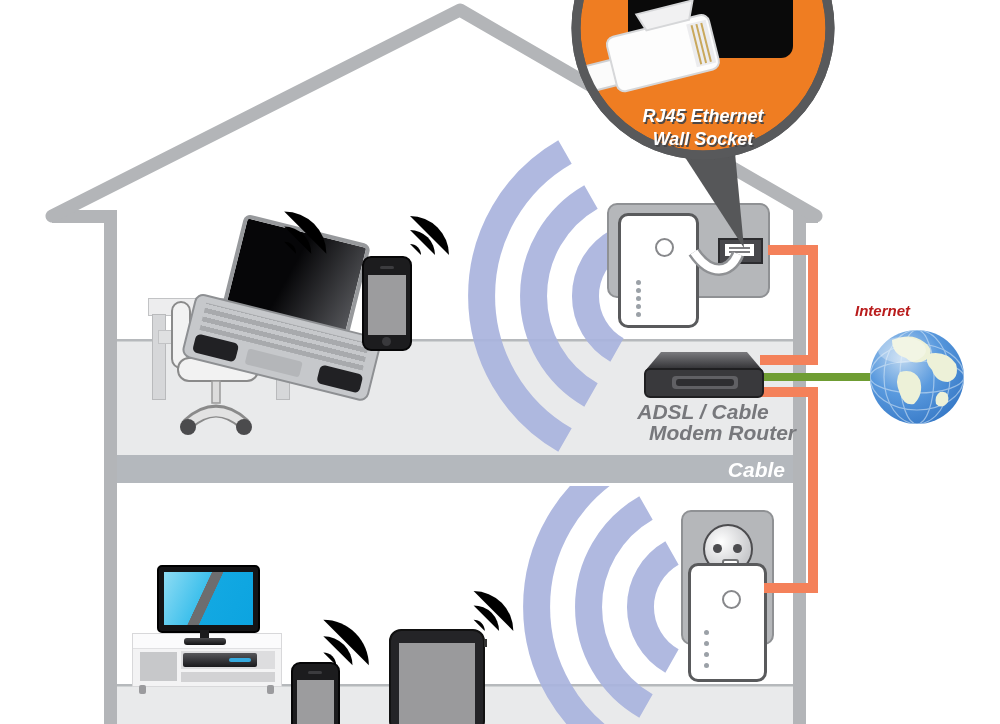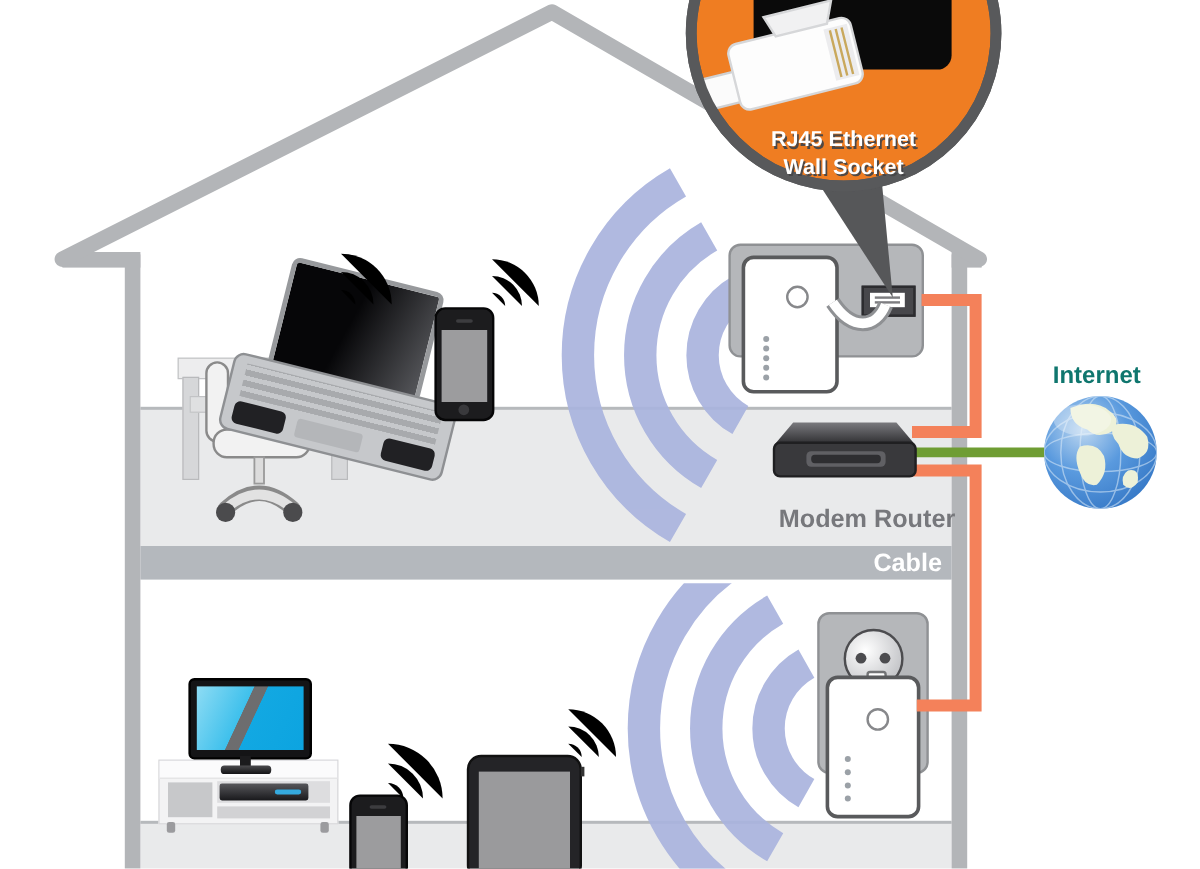--- a/index.html
+++ b/index.html
@@ -1,19 +1,19 @@
 <!DOCTYPE html>
 <html style="--wifi: #189cd9; --lavender: #aab4de; --cable-orange: #f4815a; --callout-orange: #ef7d22; --cable-green: #6f9d33; --label-gray: #77787c; --label-orange: #f1703f; --structure-gray: #b3b5b8; --screen-blue: #2cb9e8;"><head>
 <meta charset="utf-8">
 <style>
   html,body{margin:0;padding:0;background:#fff;}
   .stage{position:relative;width:1000px;height:724px;overflow:hidden;background:#fff;
          font-family:"Liberation Sans",sans-serif;}
   .abs{position:absolute;}
-  .label{position:absolute;font-family:"Liberation Sans",sans-serif;font-weight:bold;}
+  .label{position:absolute;font-family:"Liberation Sans",sans-serif;font-weight:bold;font-style:italic;}
   .plate{position:absolute;background:#b5b7ba;border:2px solid #8f9194;border-radius:10px;}
   .adapter{position:absolute;background:#fff;border:3px solid #595a5c;border-radius:10px;}
   .adapter .btn{position:absolute;width:15px;height:15px;border:2px solid #87888b;border-radius:50%;background:#fff;}
   .led{position:absolute;width:5px;height:5px;border-radius:50%;background:#9ba1a7;}
   .phone{position:absolute;background:#1c1c1e;border:2px solid #060607;border-radius:9px;}
   .pscreen{position:absolute;background:#9c9c9e;}
   .covarc{stroke:var(--lavender,#aab4de);stroke-width:27;fill:none;}
   .callout-text{color:#fff;text-align:center;text-shadow:1.5px 2px 0 rgba(70,70,72,.95);}
 </style>
 </head>
@@ -233,20 +233,21 @@
         <rect x="694" y="32" width="20" height="44" fill="#ececee"></rect>
         <path d="M699,34 v40 M704,34 v40 M709,34 v40" stroke="#c9a85c" stroke-width="2"></path>
       </g>
     </g>
     <circle cx="703" cy="28" r="127" fill="none" stroke="#58595b" stroke-width="9"></circle>
   </svg>
 
   <div class="label callout-text" style="left:613px;top:106px;width:180px;font-size:18px;">RJ45 Ethernet</div>
   <div class="label callout-text" style="left:613px;top:129px;width:180px;font-size:18px;">Wall Socket</div>
 
+  <div class="label" style="left:610px;top:400px;width:186px;text-align:center;font-size:21px;color:var(--label-gray,#77787c);">ADSL / Cable</div>
   <div class="label" style="left:610px;top:421px;width:186px;text-align:right;font-size:21px;color:var(--label-gray,#77787c);">Modem Router</div>
 
   <div class="label" style="left:690px;top:458px;width:95px;text-align:right;font-size:21px;color:#ffffff;">Cable</div>
 
-  <div class="label" style="left:855px;top:302px;width:118px;text-align:center;font-size:20px;color:#0f766e;">Internet</div>
+  <div class="label" style="left:855px;top:302px;width:118px;text-align:left;font-size:15px;color:#b91c1c;">Internet</div>
 
 
 </div>
 
 </body></html>

